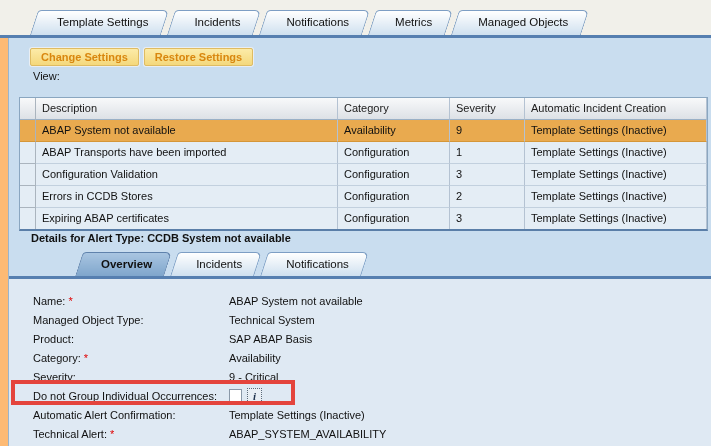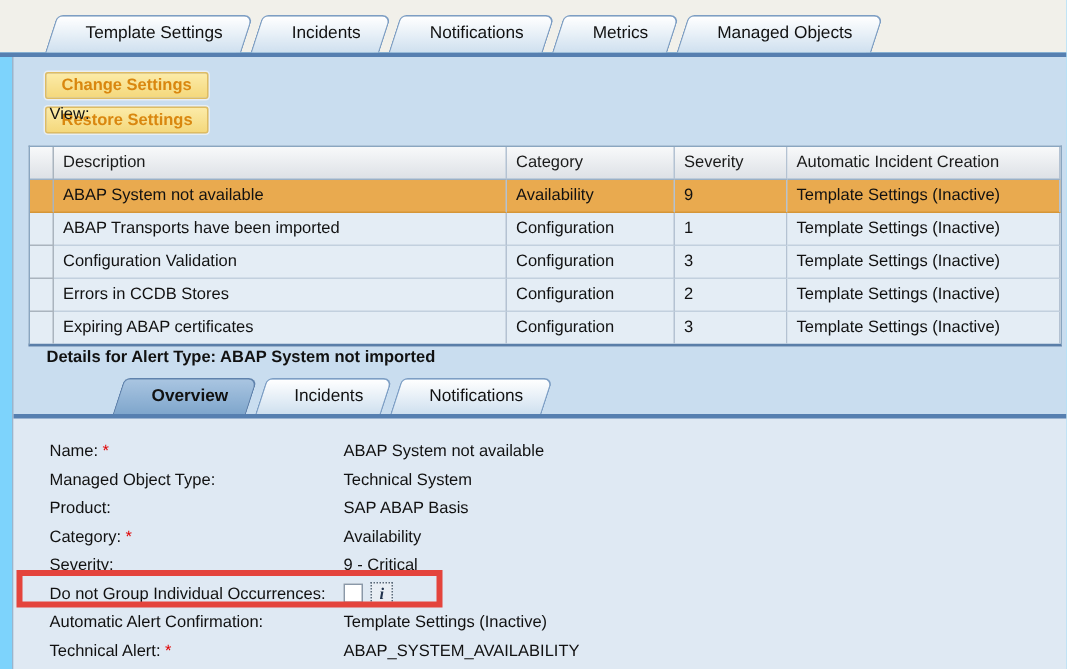--- a/index.html
+++ b/index.html
@@ -1,18 +1,18 @@
 <!DOCTYPE html>
 <html><head>
 <meta charset="utf-8">
 <style>
   html,body{margin:0;padding:0;}
   #app{
     width:711px;height:446px;position:relative;overflow:hidden;
-    background:#7dd3fc;
+    background:#fdba74;
     font-family:"Liberation Sans",sans-serif;font-size:11px;color:#111;
     -webkit-font-smoothing:antialiased;
   }
   
   .tabbar{position:absolute;top:0;left:0;right:0;height:35px;background:#f1f0ea;
     display:flex;align-items:flex-end;padding-left:34px;box-sizing:border-box;}
   .tab{position:relative;z-index:1;height:25px;line-height:25px;padding:0 17px 0 23px;
     margin-right:6px;font-size:11.5px;cursor:default;white-space:nowrap;}
   .tab::before{content:"";position:absolute;inset:0;z-index:-1;
     background:linear-gradient(#ffffff,#cfe0ef);
@@ -20,21 +20,21 @@
     transform:skewX(-18deg);border-radius:4px 6px 0 0;}
   .tab.active{font-weight:bold;}
   .tab.active::before{background:linear-gradient(#a9c5e1,#7fa6cc);border-color:#5f82ac;}
   .blue-line{position:absolute;top:35px;left:0;right:0;height:3px;background:#567fb0;}
 
   
   .content{position:absolute;top:38px;left:8px;right:0;bottom:0;
     background:#c9ddef;border-left:1px solid #9ab4cc;}
 
   
-  .toolbar{position:absolute;top:10px;left:21px;display:flex;gap:5px;flex-direction:column;}
+  .toolbar{position:absolute;top:10px;left:21px;display:flex;gap:5px;}
   .btn{display:inline-block;padding:2px 10px;font-size:11px;font-weight:bold;color:#d9870f;
     background:linear-gradient(#fceba8,#f4d87c);
     border:1px solid #dfbc62;border-radius:2px;
     box-shadow:0 0 0 1px #e9eef3;cursor:pointer;}
 
   
   .view-row{position:absolute;top:32px;left:24px;display:flex;align-items:center;}
   .view-label{margin-right:6px;}
   .combo{width:162px;height:19px;background:#fff;border:1px solid #7f9db9;
     display:flex;align-items:center;justify-content:space-between;
@@ -145,21 +145,21 @@
       </div>
       <div class="tr">
         <div class="td sel"></div>
         <div class="td">Expiring ABAP certificates</div>
         <div class="td">Configuration</div>
         <div class="td num">3</div>
         <div class="td">Template Settings (Inactive)</div>
       </div>
     </div>
 
-    <div class="details-title">Details for Alert Type: ABAP System not imported</div>
+    <div class="details-title">Details for Alert Type: CCDB System not available</div>
 
     <div class="subtabbar">
       <div class="subtab active"><span>Overview</span></div>
       <div class="subtab"><span>Incidents</span></div>
       <div class="subtab"><span>Notifications</span></div>
     </div>
 
     <div class="details">
       <div class="frow">
         <span class="f-label"><span>Name:</span><span class="req">*</span></span>

